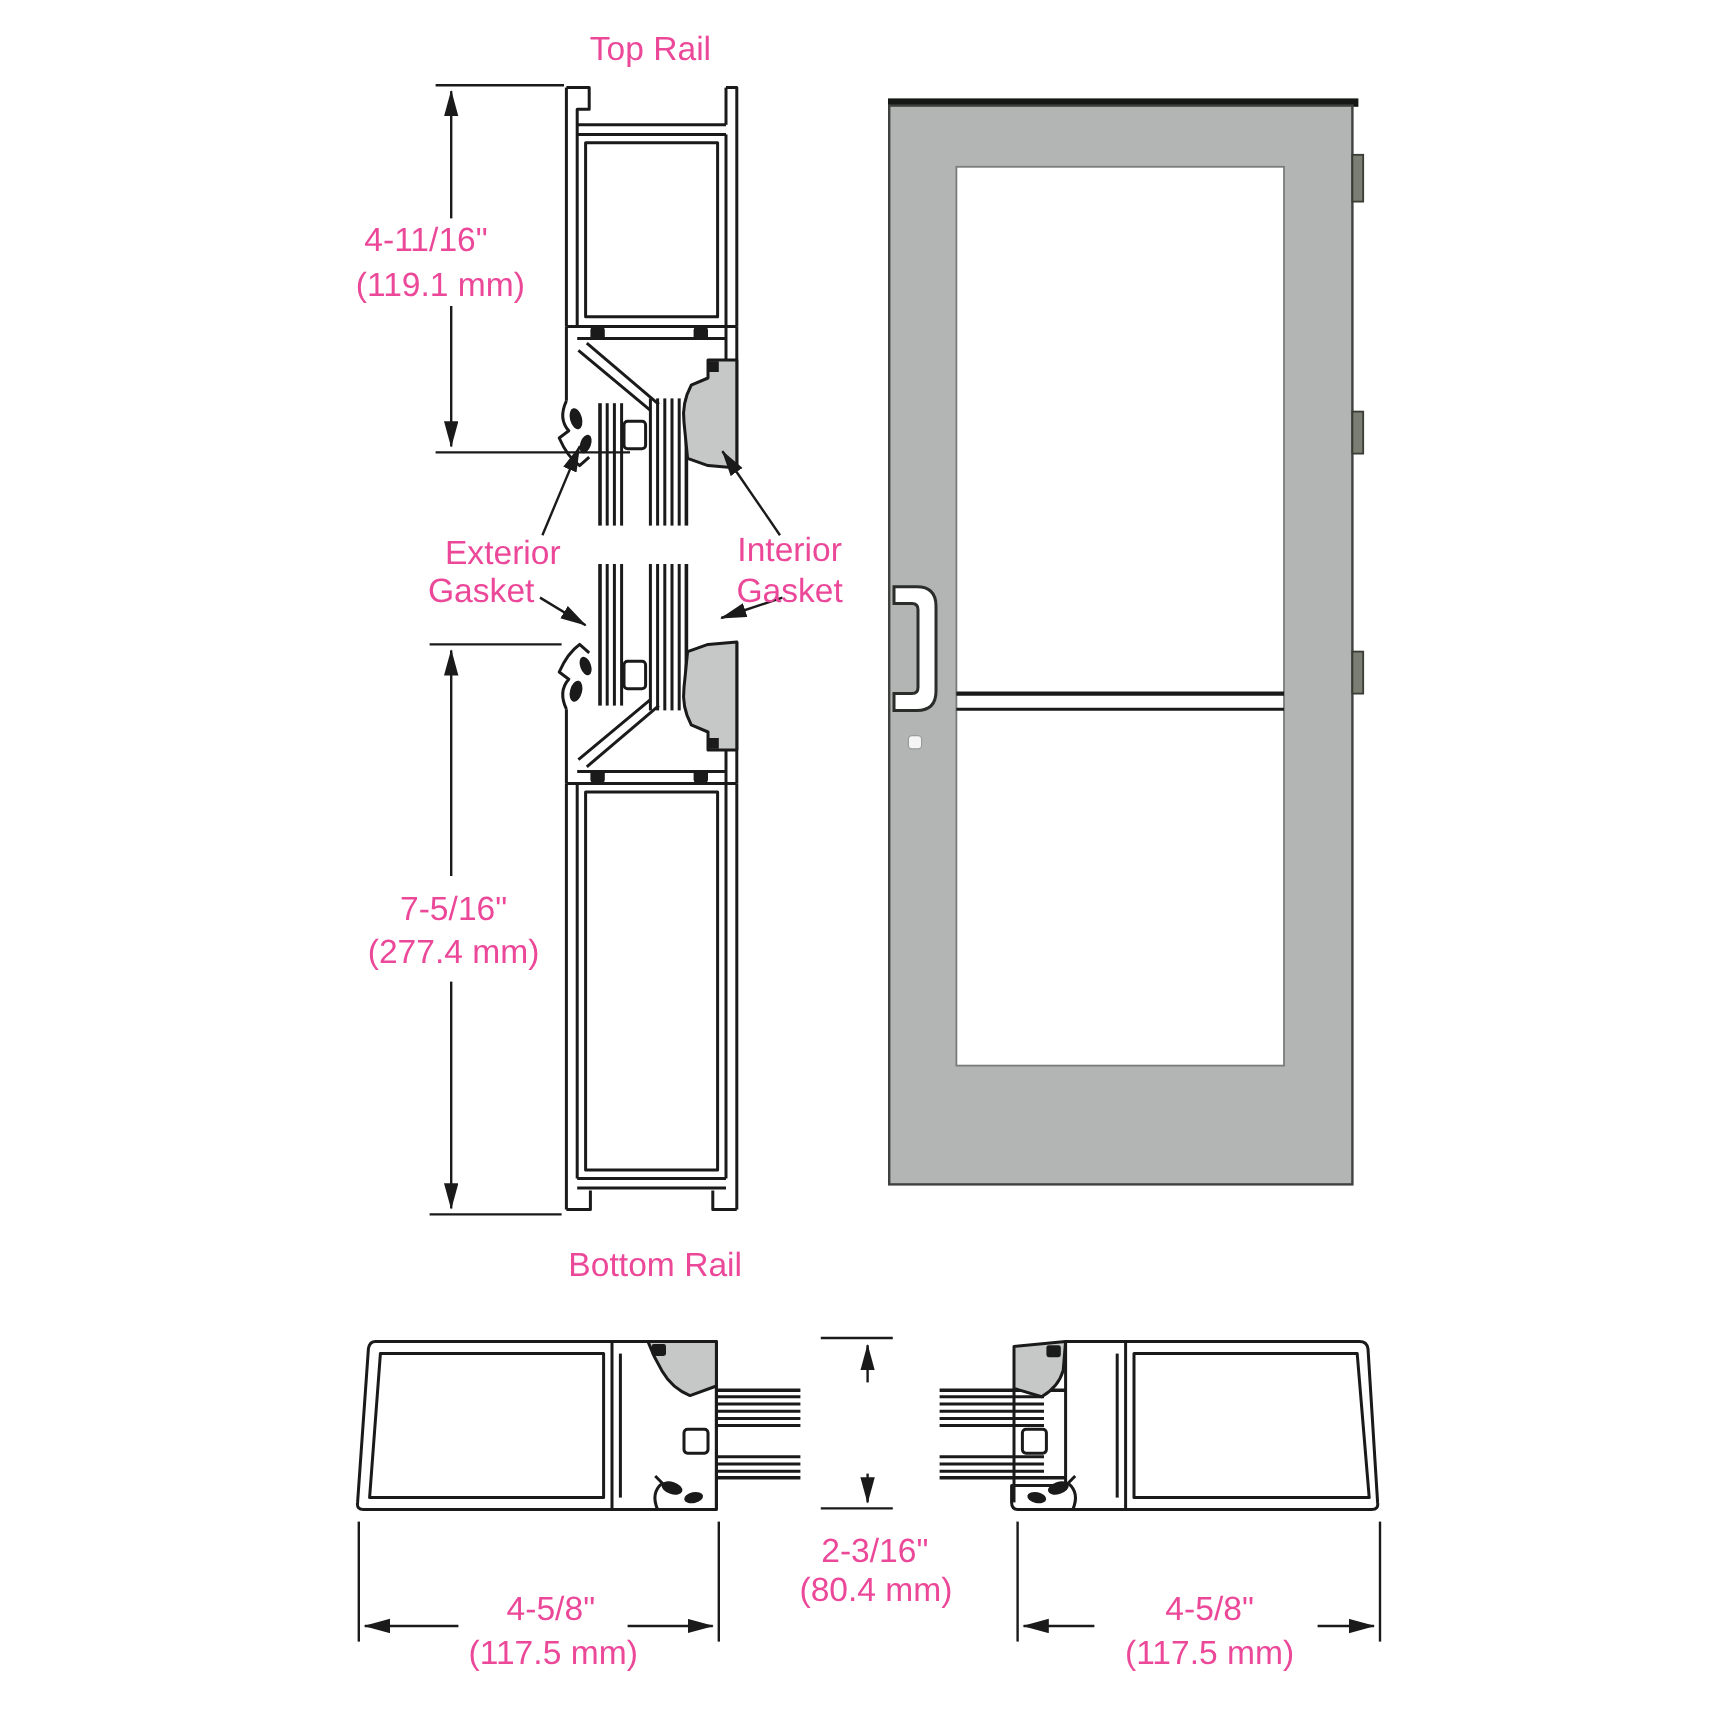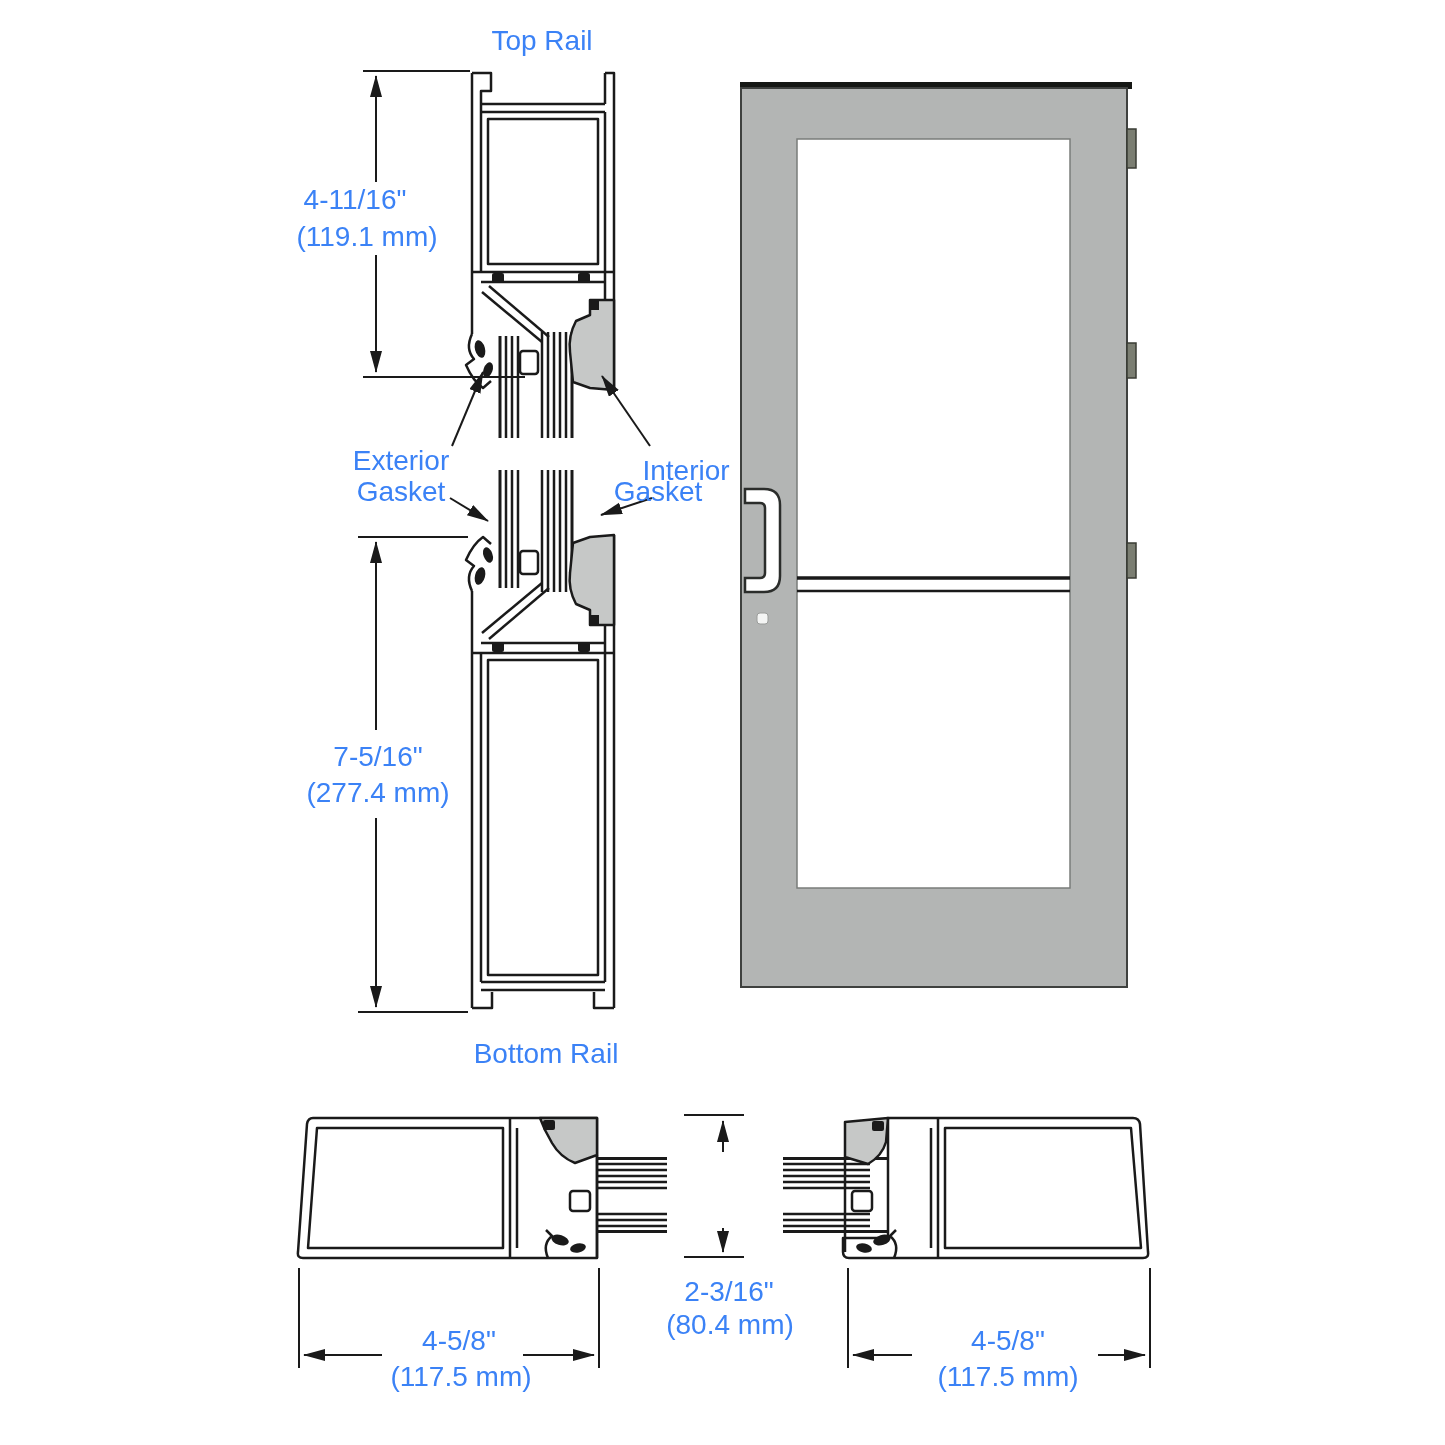--- a/index.html
+++ b/index.html
@@ -1,20 +1,20 @@
 <!DOCTYPE html>
 <html><head>
 <meta charset="utf-8">
 <style>
   html,body{margin:0;padding:0;background:#ffffff;}
   #stage{position:relative;width:1445px;height:1445px;background:#ffffff;overflow:hidden;
          font-family:"Liberation Sans", sans-serif;color:#1a1a1a;}
   #linework{position:absolute;left:0;top:0;}
   .lbl{position:absolute;transform:translate(-50%,-50%);font-size:28px;line-height:1.05;
-       white-space:nowrap;color:#3b82f6;}
+       white-space:nowrap;color:#ec4899;}
   .stroke{stroke:#1a1a1a;fill:none;stroke-linecap:butt;stroke-linejoin:round;}
   .w25{stroke-width:2.5;}
   .w2{stroke-width:2;}
   .w3{stroke-width:3;}
   .blk{fill:#1a1a1a;stroke:none;}
   .bead{fill:#c6c8c7;stroke:#1a1a1a;stroke-width:2.5;stroke-linejoin:round;}
   .spacer{fill:#ffffff;stroke:#1a1a1a;stroke-width:2.5;}
   .whitefill{fill:#ffffff;stroke:#1a1a1a;stroke-width:2.5;stroke-linejoin:round;}
 </style>
 </head>
@@ -207,24 +207,24 @@
     <path class="stroke w2" d="M912,1355 H853" marker-end="url(#ah)"></path>
     <path class="stroke w2" d="M1098,1355 H1145" marker-end="url(#ah)"></path>
   </g>
 </svg>
 
 <div class="lbl" style="left:542px;top:41px;">Top Rail</div>
 
 <div class="lbl" style="left:355px;top:200px;">4-11/16"</div>
 <div class="lbl" style="left:367px;top:237px;">(119.1 mm)</div>
 
-<div class="lbl" style="left:401px;top:461px;">Exterior</div>
+<div class="lbl" style="left:419px;top:461px;">Exterior</div>
 <div class="lbl" style="left:401px;top:492px;">Gasket</div>
 
-<div class="lbl" style="left:658px;top:471px;margin-left:28px;">Interior</div>
+<div class="lbl" style="left:658px;top:458px;">Interior</div>
 <div class="lbl" style="left:658px;top:492px;">Gasket</div>
 
 <div class="lbl" style="left:378px;top:757px;">7-5/16"</div>
 <div class="lbl" style="left:378px;top:793px;">(277.4 mm)</div>
 
 <div class="lbl" style="left:546px;top:1054px;text-align:center;">Bottom Rail</div>
 
 <div class="lbl" style="left:459px;top:1341px;">4-5/8"</div>
 <div class="lbl" style="left:461px;top:1377px;">(117.5 mm)</div>
 

